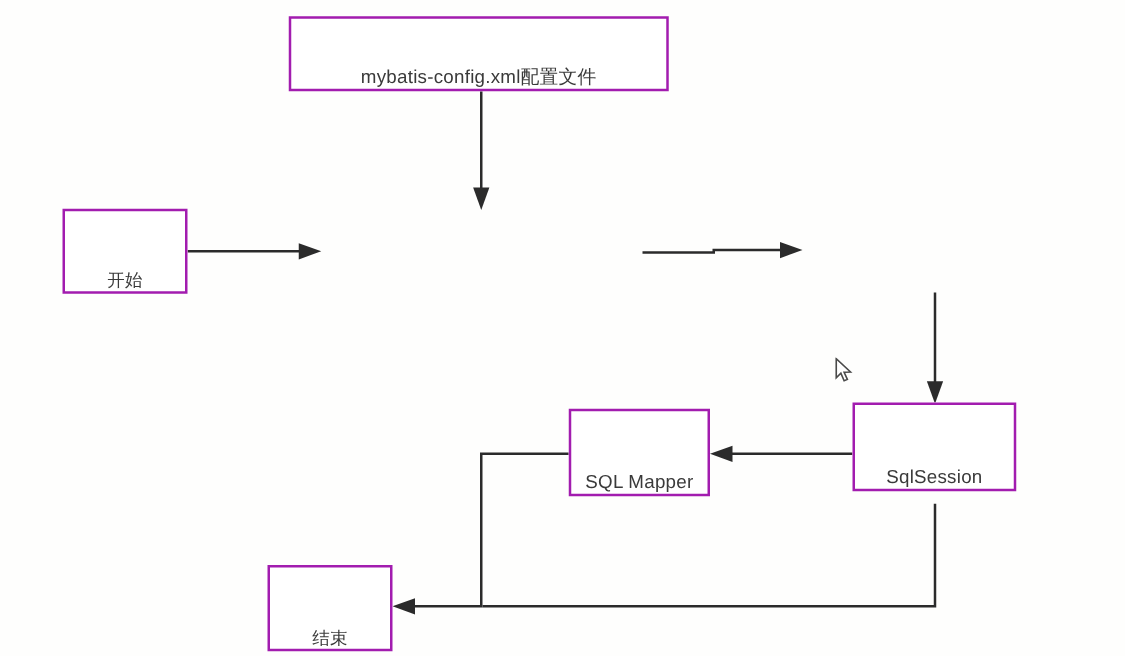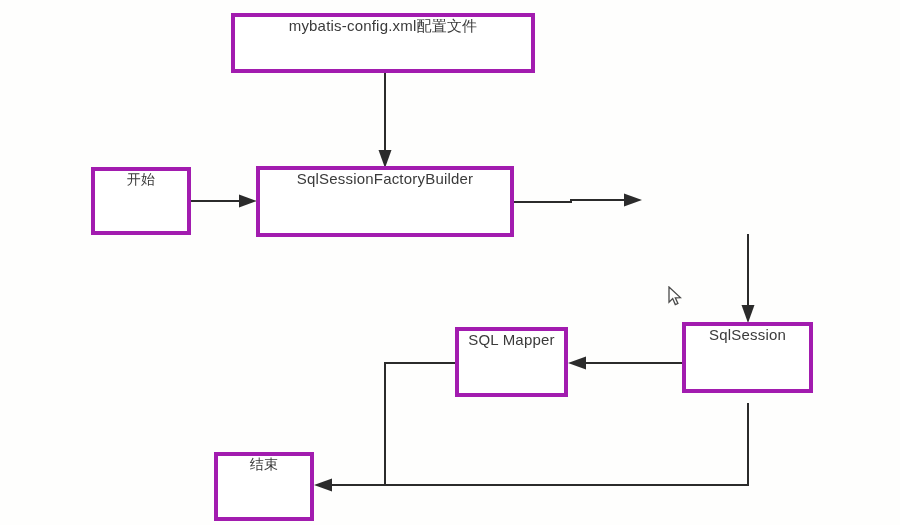--- a/index.html
+++ b/index.html
@@ -18,37 +18,37 @@
     position: relative;
     width: 900px;
     height: 525px;
     background: #fefefd;
   }
   
   .node {
     position: absolute;
     box-sizing: border-box;
     background: #ffffff;
-    border: 4px solid #a21caf;
+    border: 2px solid #a21caf;
     display: flex;
-    align-items: flex-start;
+    align-items: flex-end;
     justify-content: center;
     color: #3a3a3a;
     letter-spacing: 0.2px;
     text-align: center;
     line-height: 1.2;
     -webkit-font-smoothing: antialiased;
   }
   .node .label {
     display: block;
     padding: 0 6px;
     white-space: nowrap;
   }
   #node-config      { left: 231px; top: 13px;  width: 304px; height: 60px; font-size: 15px; }
-  #node-start       { left: 50px;  top: 167px; width: 100px; height: 68px; font-size: 14px; margin-left: 41px; }
+  #node-start       { left: 50px;  top: 167px; width: 100px; height: 68px; font-size: 14px; }
   #node-builder     { left: 256px; top: 166px; width: 258px; height: 71px; font-size: 15px; }
   #node-factory     { left: 641px; top: 168px; width: 214px; height: 66px; font-size: 15px; }
   #node-mapper      { left: 455px; top: 327px; width: 113px; height: 70px; font-size: 15px; }
   #node-sqlsession  { left: 682px; top: 322px; width: 131px; height: 71px; font-size: 15px; }
   #node-end         { left: 214px; top: 452px; width: 100px; height: 69px; font-size: 14px; }
 
   
   #connectors {
     position: absolute;
     left: 0; top: 0;
@@ -117,23 +117,20 @@
   </svg>
 
   <div class="node" id="node-config">
     <span class="label">mybatis-config.xml配置文件</span>
   </div>
 
   <div class="node" id="node-start">
     <span class="label">开始</span>
   </div>
 
-  <div class="node" id="node-builder">
-    <span class="label">SqlSessionFactoryBuilder</span>
-  </div>
 
 
   <div class="node" id="node-sqlsession">
     <span class="label">SqlSession</span>
   </div>
 
   <div class="node" id="node-end">
     <span class="label">结束</span>
   </div>
 

